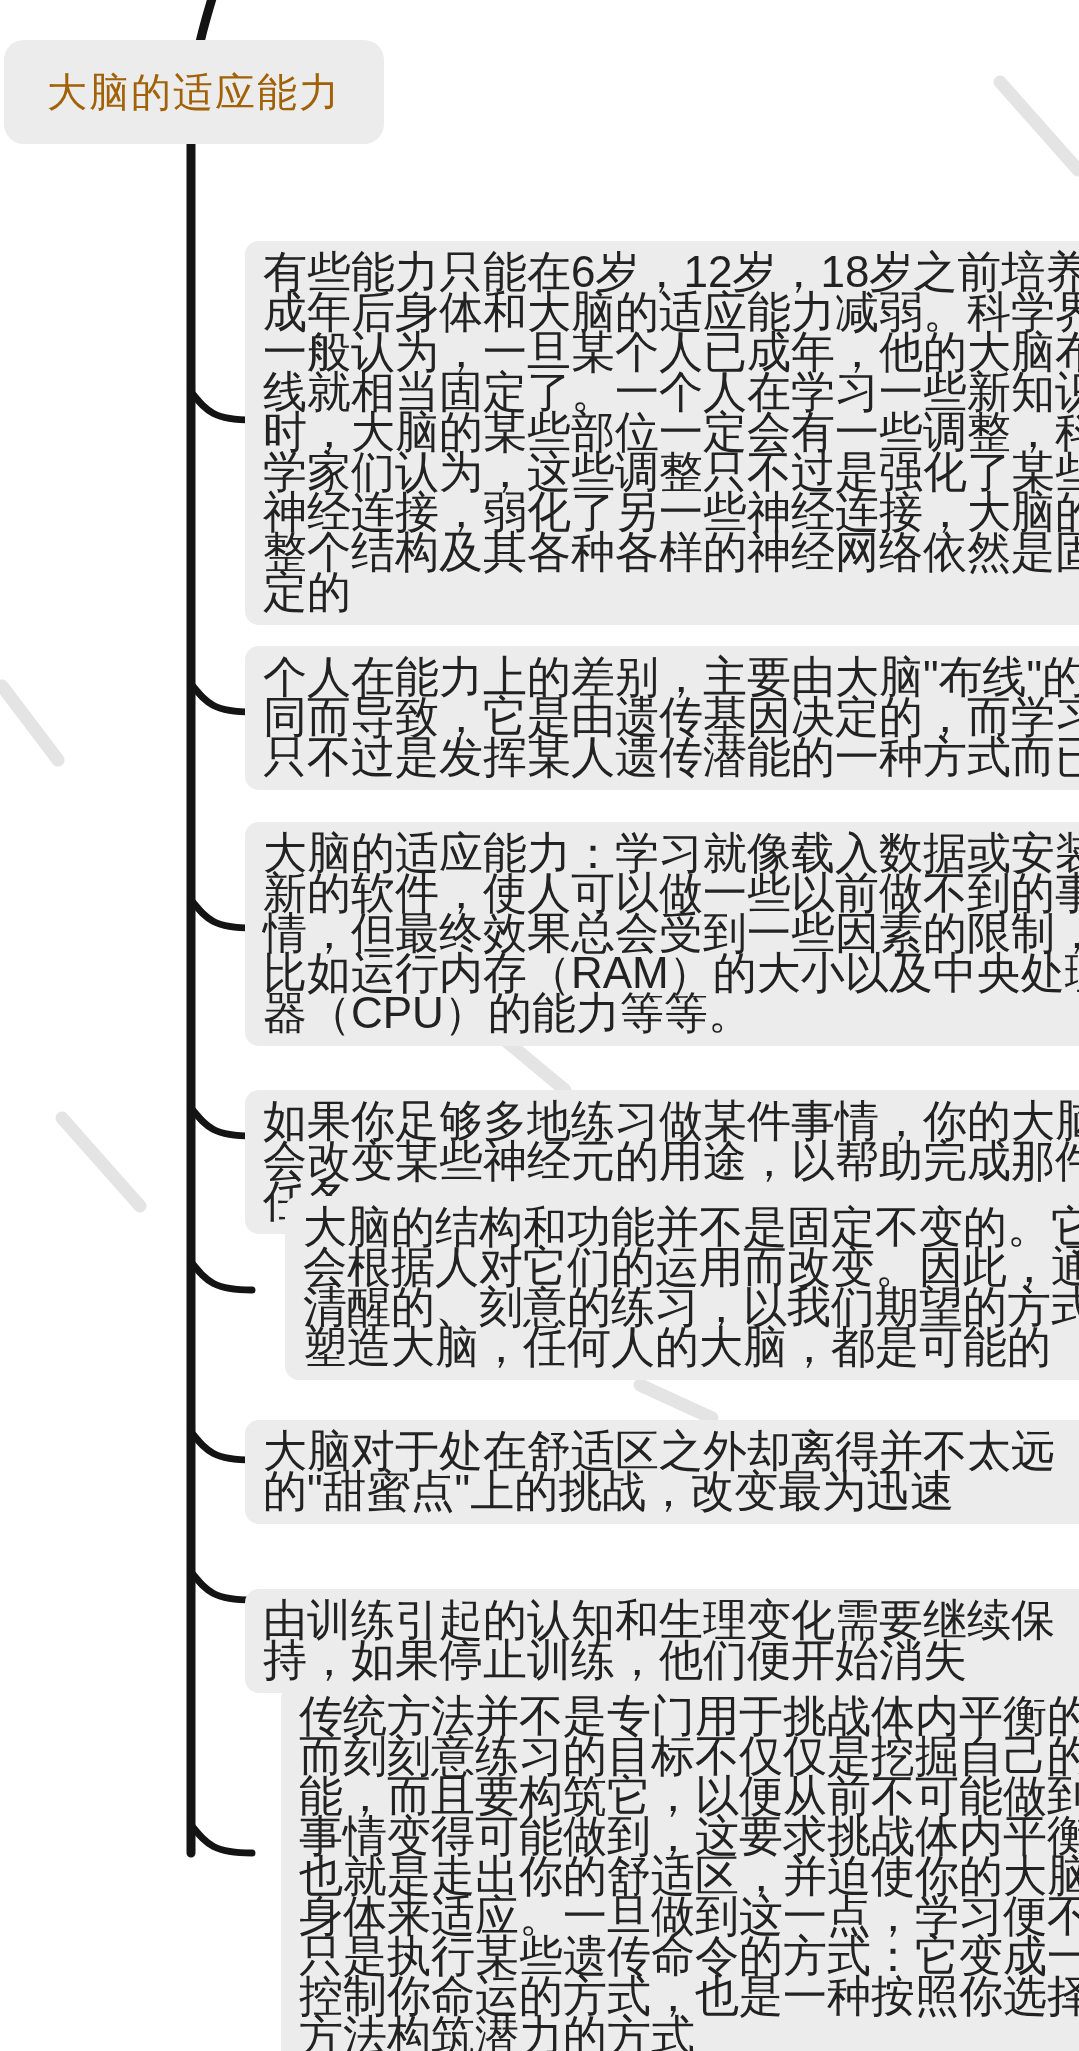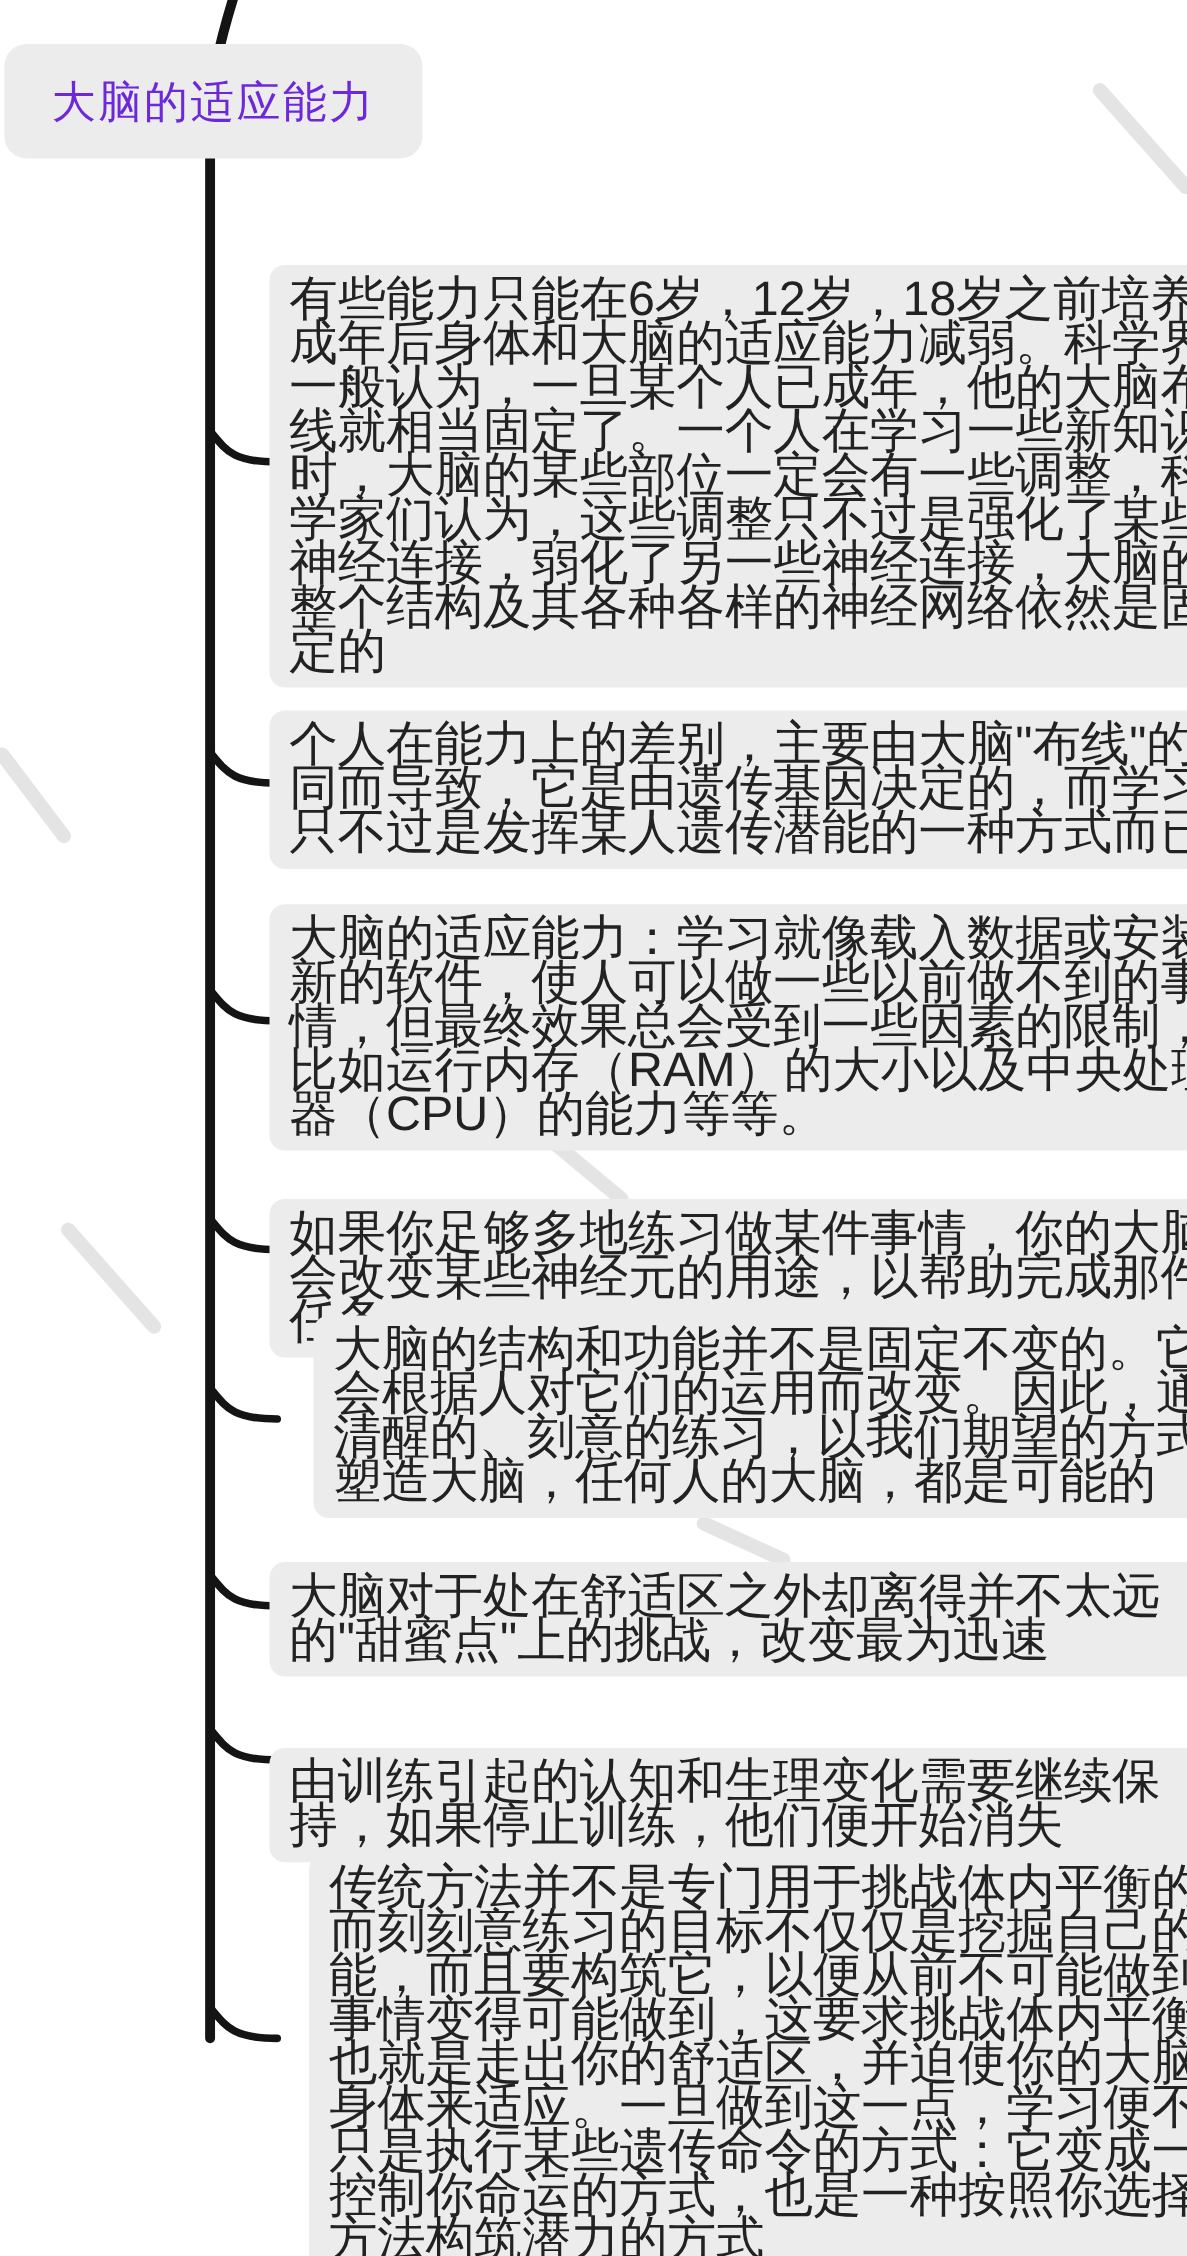--- a/index.html
+++ b/index.html
@@ -28,21 +28,21 @@
     top: 40px;
     width: 380px;
     height: 104px;
     background: #ececec;
     border-radius: 20px;
     z-index: 1;
     display: flex;
     align-items: center;
     justify-content: center;
     font-size: 40px;
-    color: #6d28d9;
+    color: #a16207;
     letter-spacing: 2px;
     cursor: default;
   }
   .node {
     position: absolute;
     left: 245px;
     width: 908px;
     box-sizing: border-box;
     background: #ececec;
     border-radius: 14px;

